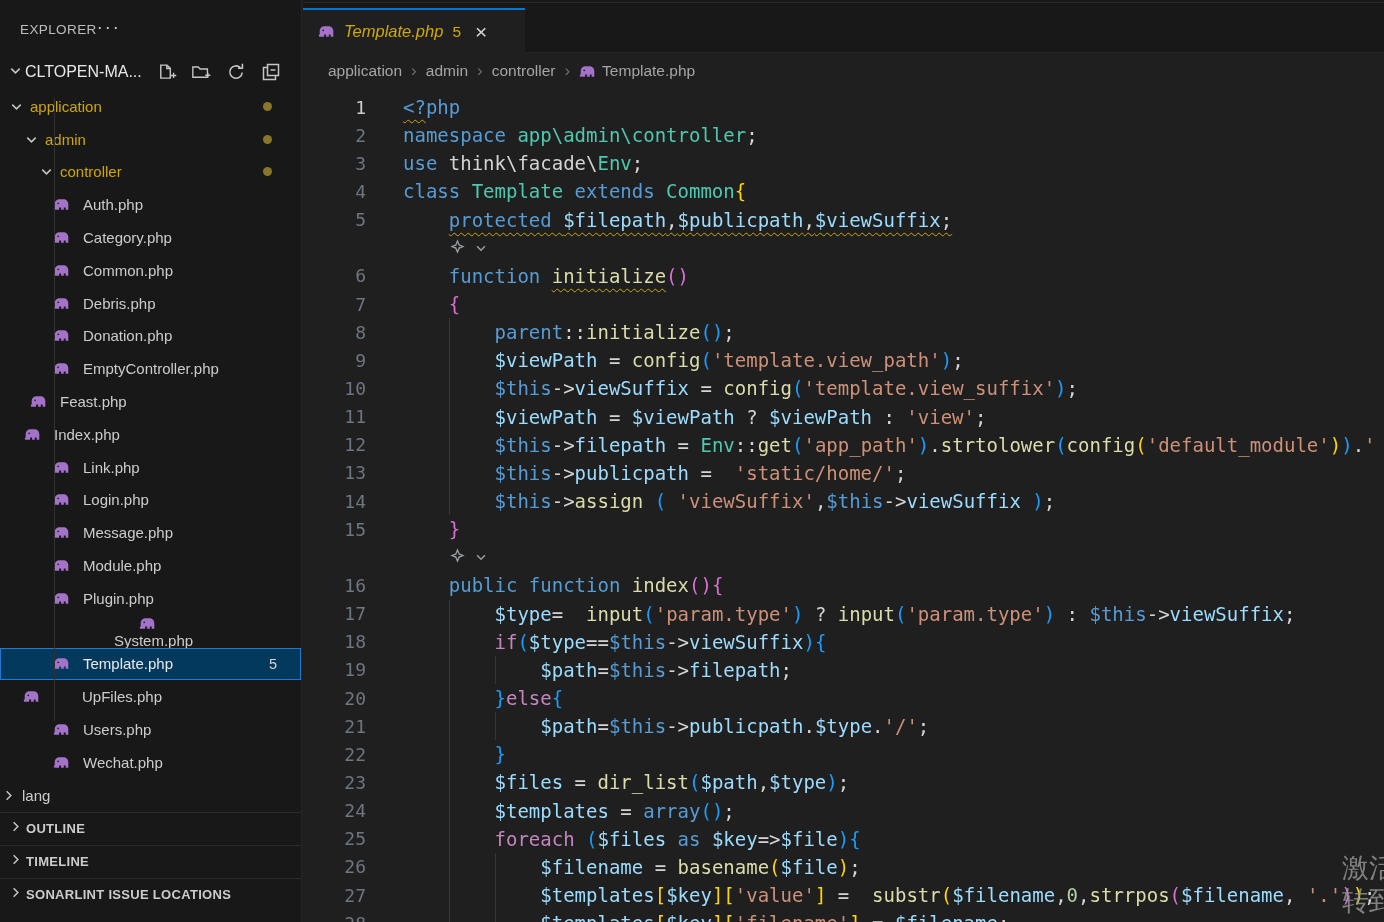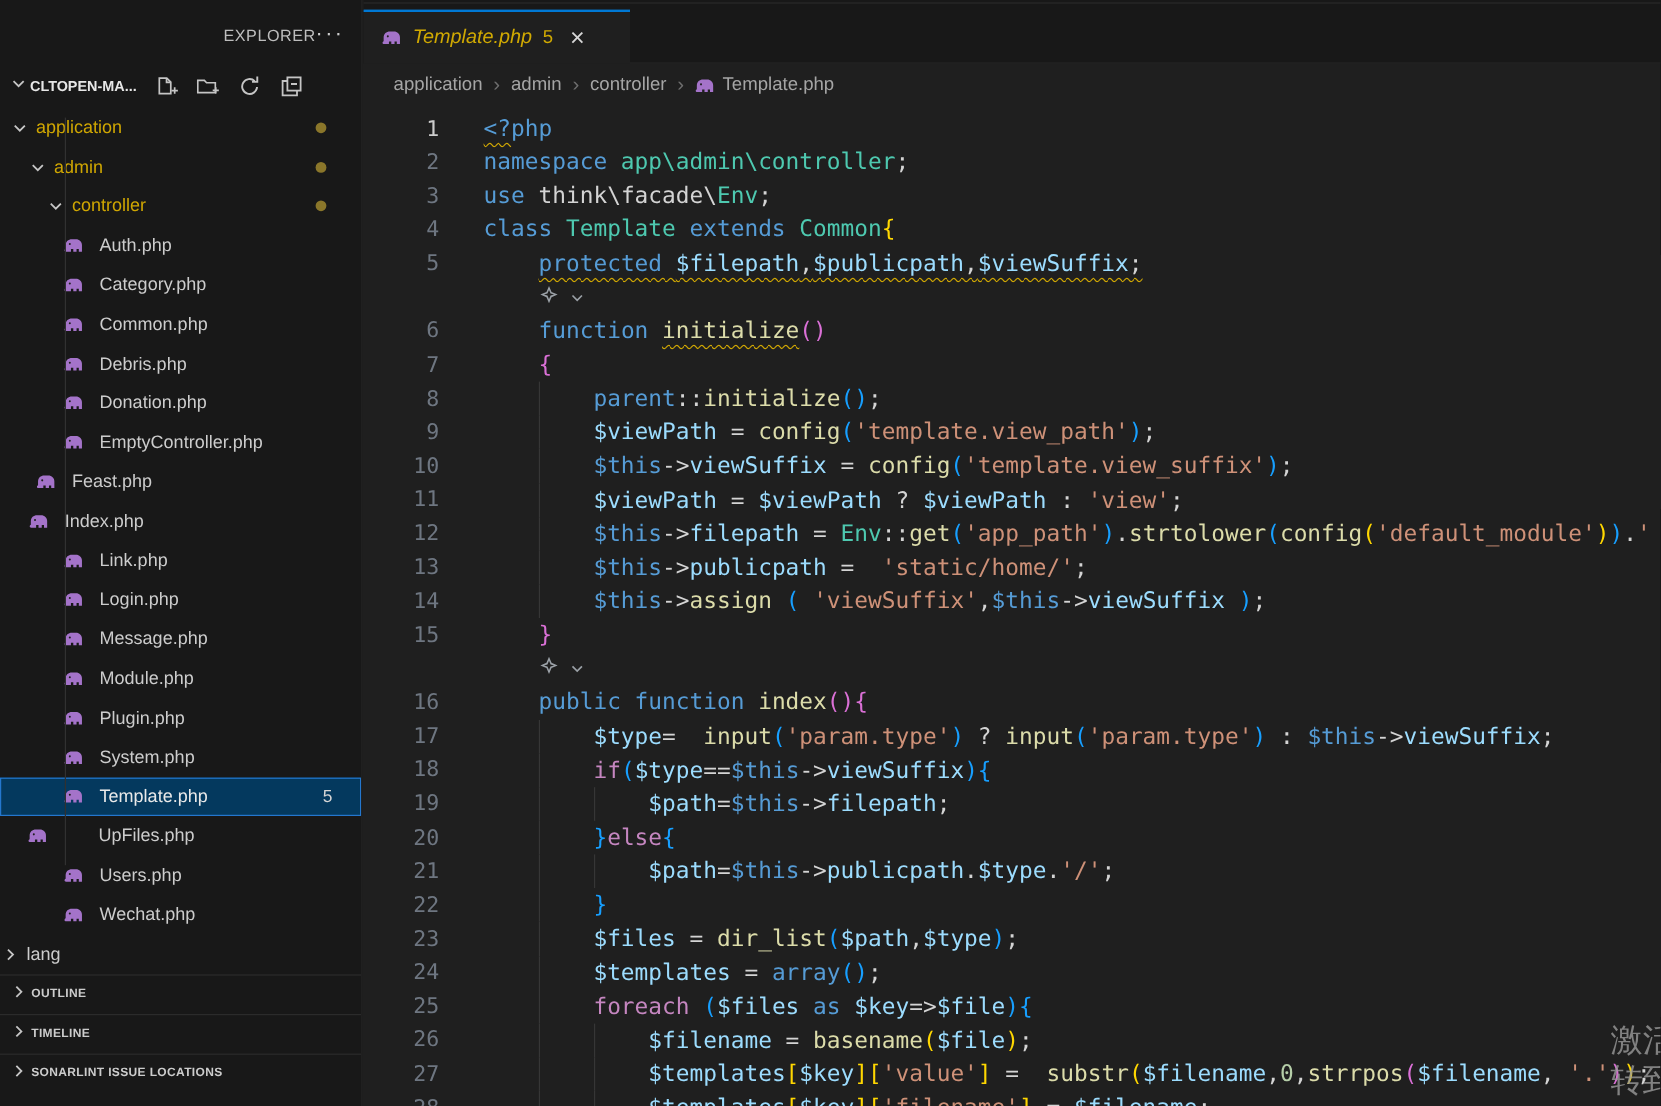--- a/index.html
+++ b/index.html
@@ -5,39 +5,39 @@
   * { margin:0; padding:0; box-sizing:border-box; }
   html,body { background:#111; }
   .app{
     position:relative; width:1384px; height:922px; overflow:hidden;
     background:#1f1f1f; font-family:"Liberation Sans", sans-serif;
     color:#cccccc; cursor:default;
   }
   
   .sidebar{ position:absolute; left:0; top:0; width:302px; height:922px;
     background:#181818; border-right:1px solid #242424; overflow:hidden;}
-  .sb-header{ height:54px; padding:22px 14px 0 20px; display:flex; justify-content:flex-end; align-items:flex-start;}
+  .sb-header{ height:54px; padding:22px 14px 0 20px; display:flex; justify-content:flex-start; align-items:flex-start;}
   .sb-title{ font-size:13.5px; letter-spacing:.4px; color:#bdbdbd;}
   .sb-menu{ font-size:18px; line-height:10px; color:#cccccc; letter-spacing:2px;}
   .sb-root{ height:36px; display:flex; align-items:center; padding-left:8px;}
-  .sb-root-name{ font-weight:bold; font-size:12px; color:#e7e7e7; margin-left:2px; white-space:nowrap;}
+  .sb-root-name{ font-weight:normal; font-size:16px; color:#e7e7e7; margin-left:2px; white-space:nowrap;}
   .sb-actions{ display:flex; gap:14px; margin-left:14px; align-items:center;}
   .sb-actions .aicon{ width:21px; height:20px; display:inline-flex;}
   .tree{ position:relative;}
   .trow{ height:32.8px; display:flex; align-items:center; position:relative; white-space:nowrap;}
   .trow .chev{ width:16px; height:16px; flex:0 0 16px; display:inline-flex; align-items:center; justify-content:center;}
   .trow .fname{ font-size:15px; margin-left:6px;}
   .trow.folder .fname.warn{ color:#cfa602;}
   .trow .ficon{ width:17px; height:17px; margin-right:7px; flex:0 0 17px;}
   .trow.selected{ background:#04395e; outline:1px solid #2477ce; outline-offset:-1px;}
   .trow .dot{ position:absolute; right:29px; width:9px; height:9px; border-radius:50%; background:#8a762a;}
   .trow .badge{ position:absolute; right:24px; font-size:14.5px; color:#d6d6d6;}
   .tree-guide{ position:absolute; left:54px; top:98.4px; width:1px; height:623px; background:#313131;}
   .sb-section{ height:33px; border-top:1px solid #2b2b2b; display:flex; align-items:center; padding-left:8px;}
-  .sb-section .sname{ font-weight:bold; font-size:10px; color:#cccccc; margin-left:3px; letter-spacing:.3px;}
+  .sb-section .sname{ font-weight:bold; font-size:13px; color:#cccccc; margin-left:3px; letter-spacing:.3px;}
   
   .main{ position:absolute; left:303px; top:0; width:1081px; height:922px;}
   .tabbar{ position:relative; height:53px; background:#181818; padding-top:8px; display:flex;}
   .tabbar::before{content:''; position:absolute; top:2px; left:0; right:0; height:1px; background:#2a2a2a;}
   .tabbar::after{content:''; position:absolute; bottom:0; left:0; right:0; height:1px; background:#252525;}
   .tab{ position:relative; z-index:1; height:45px; background:#1f1f1f; border-top:2px solid #0078d4;
     display:flex; align-items:center; padding:0 14px 0 15px; min-width:222px;}
   .tab .ficon{ width:17px; height:17px; margin-right:9px;}
   .tab-label{ font-size:16.5px; font-style:italic; color:#d0a902;}
   .tab-badge{ font-size:15.5px; color:#d0a902; margin-left:9px;}
@@ -219,21 +219,21 @@
             </svg></span>
           <span class="fname">Module.php</span>
         </div>
         <div class="trow file" style="padding-left: 53px;">
           <span class="ficon"><svg width="17" height="17" viewBox="0 0 20 20">
               <path fill="#a473c9" d="M2.4 16.2c-.9 0-1.6-.7-1.5-1.6.1-.6.6-1.1 1.1-1.3v-3.6C2 6.2 4.6 3.9 8.1 3.9h4c3.3 0 5.9 2.4 5.9 5.7v6.6h-3.1v-2.6h-2.2v2.6H9.5v-2.6H7.2v2.6H2.4z"></path>
               <circle cx="6.1" cy="8.6" r="1" fill="#1f1f1f"></circle>
             </svg></span>
           <span class="fname">Plugin.php</span>
         </div>
-        <div class="trow file" style="padding-left: 53px;">
+        <div class="trow file" style=" flex-direction: column;">
           <span class="ficon"><svg width="17" height="17" viewBox="0 0 20 20">
               <path fill="#a473c9" d="M2.4 16.2c-.9 0-1.6-.7-1.5-1.6.1-.6.6-1.1 1.1-1.3v-3.6C2 6.2 4.6 3.9 8.1 3.9h4c3.3 0 5.9 2.4 5.9 5.7v6.6h-3.1v-2.6h-2.2v2.6H9.5v-2.6H7.2v2.6H2.4z"></path>
               <circle cx="6.1" cy="8.6" r="1" fill="#1f1f1f"></circle>
             </svg></span>
           <span class="fname">System.php</span>
         </div>
         <div class="trow file selected" style="padding-left: 53px;">
           <span class="ficon"><svg width="17" height="17" viewBox="0 0 20 20">
               <path fill="#a473c9" d="M2.4 16.2c-.9 0-1.6-.7-1.5-1.6.1-.6.6-1.1 1.1-1.3v-3.6C2 6.2 4.6 3.9 8.1 3.9h4c3.3 0 5.9 2.4 5.9 5.7v6.6h-3.1v-2.6h-2.2v2.6H9.5v-2.6H7.2v2.6H2.4z"></path>
               <circle cx="6.1" cy="8.6" r="1" fill="#1f1f1f"></circle>

